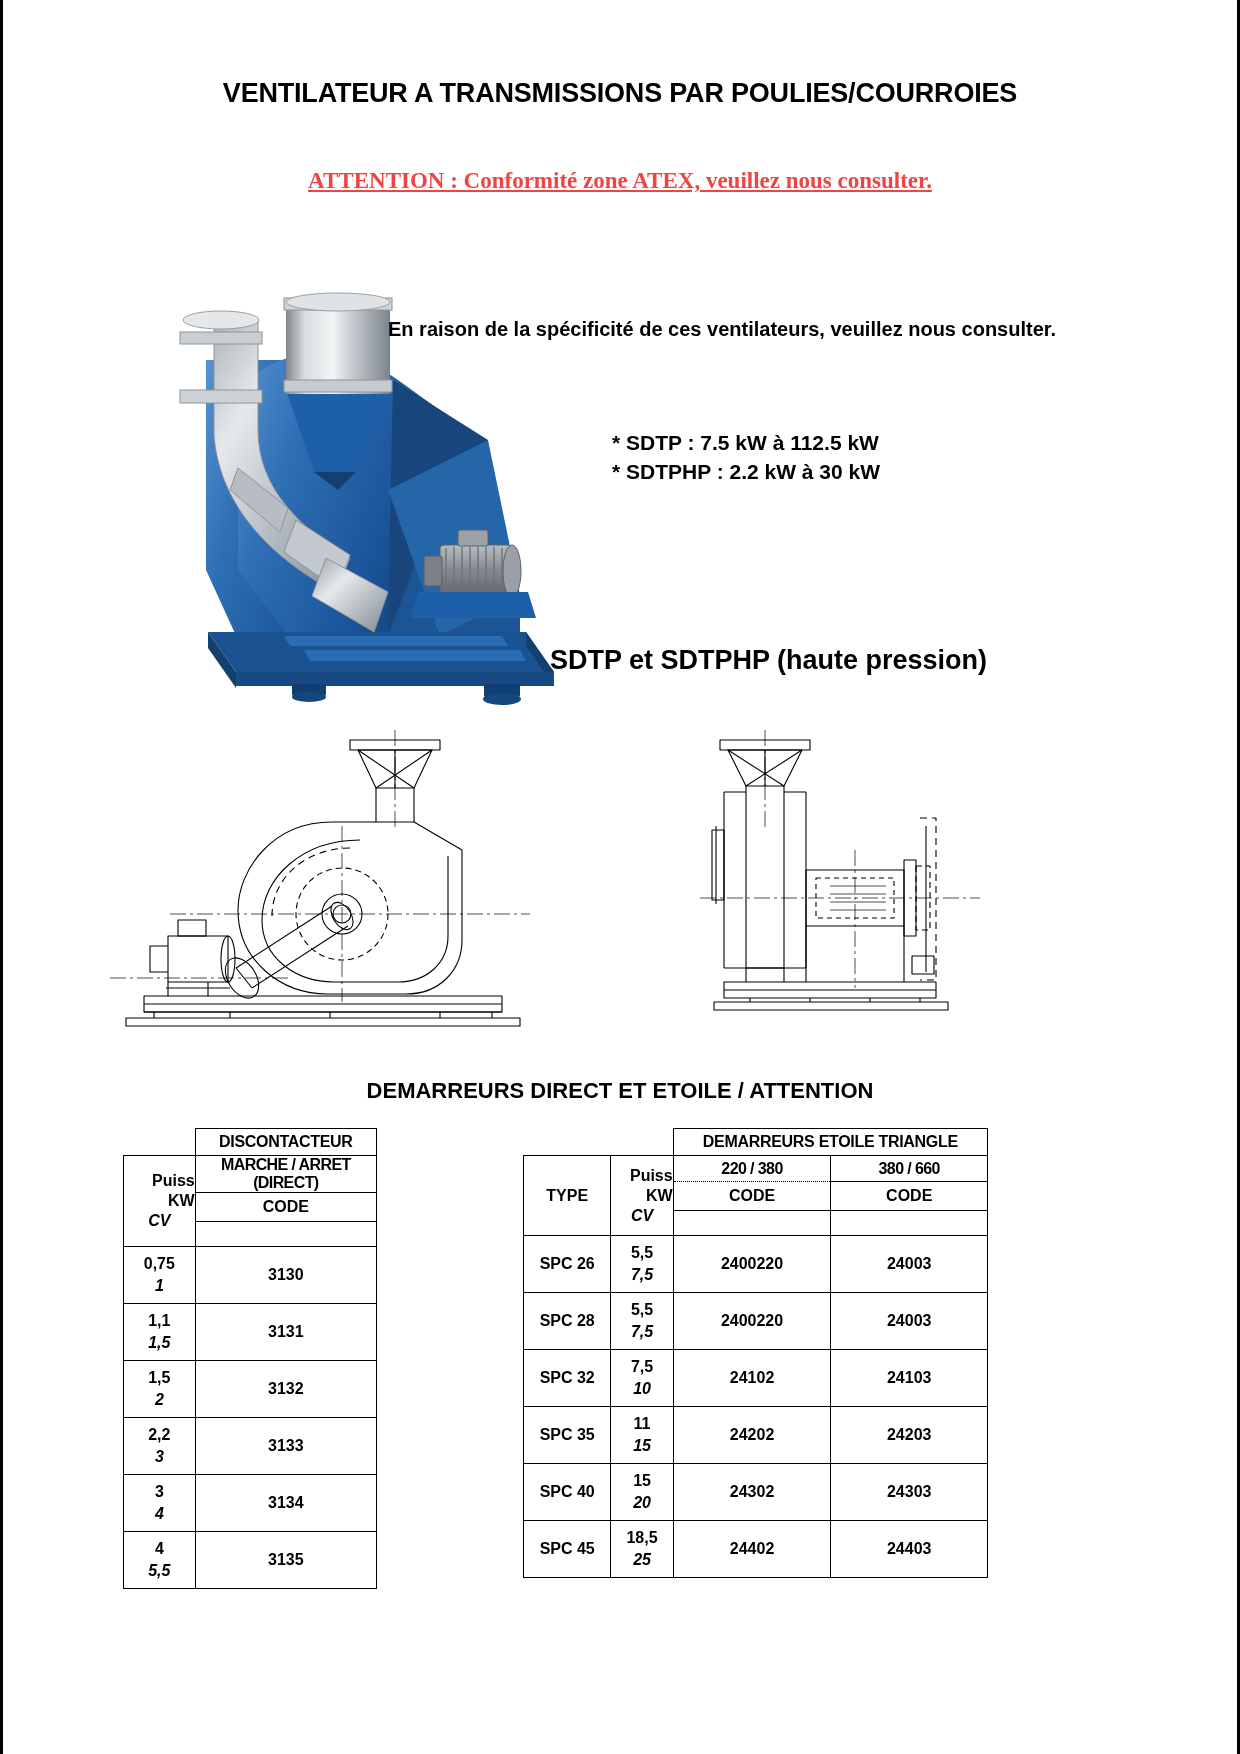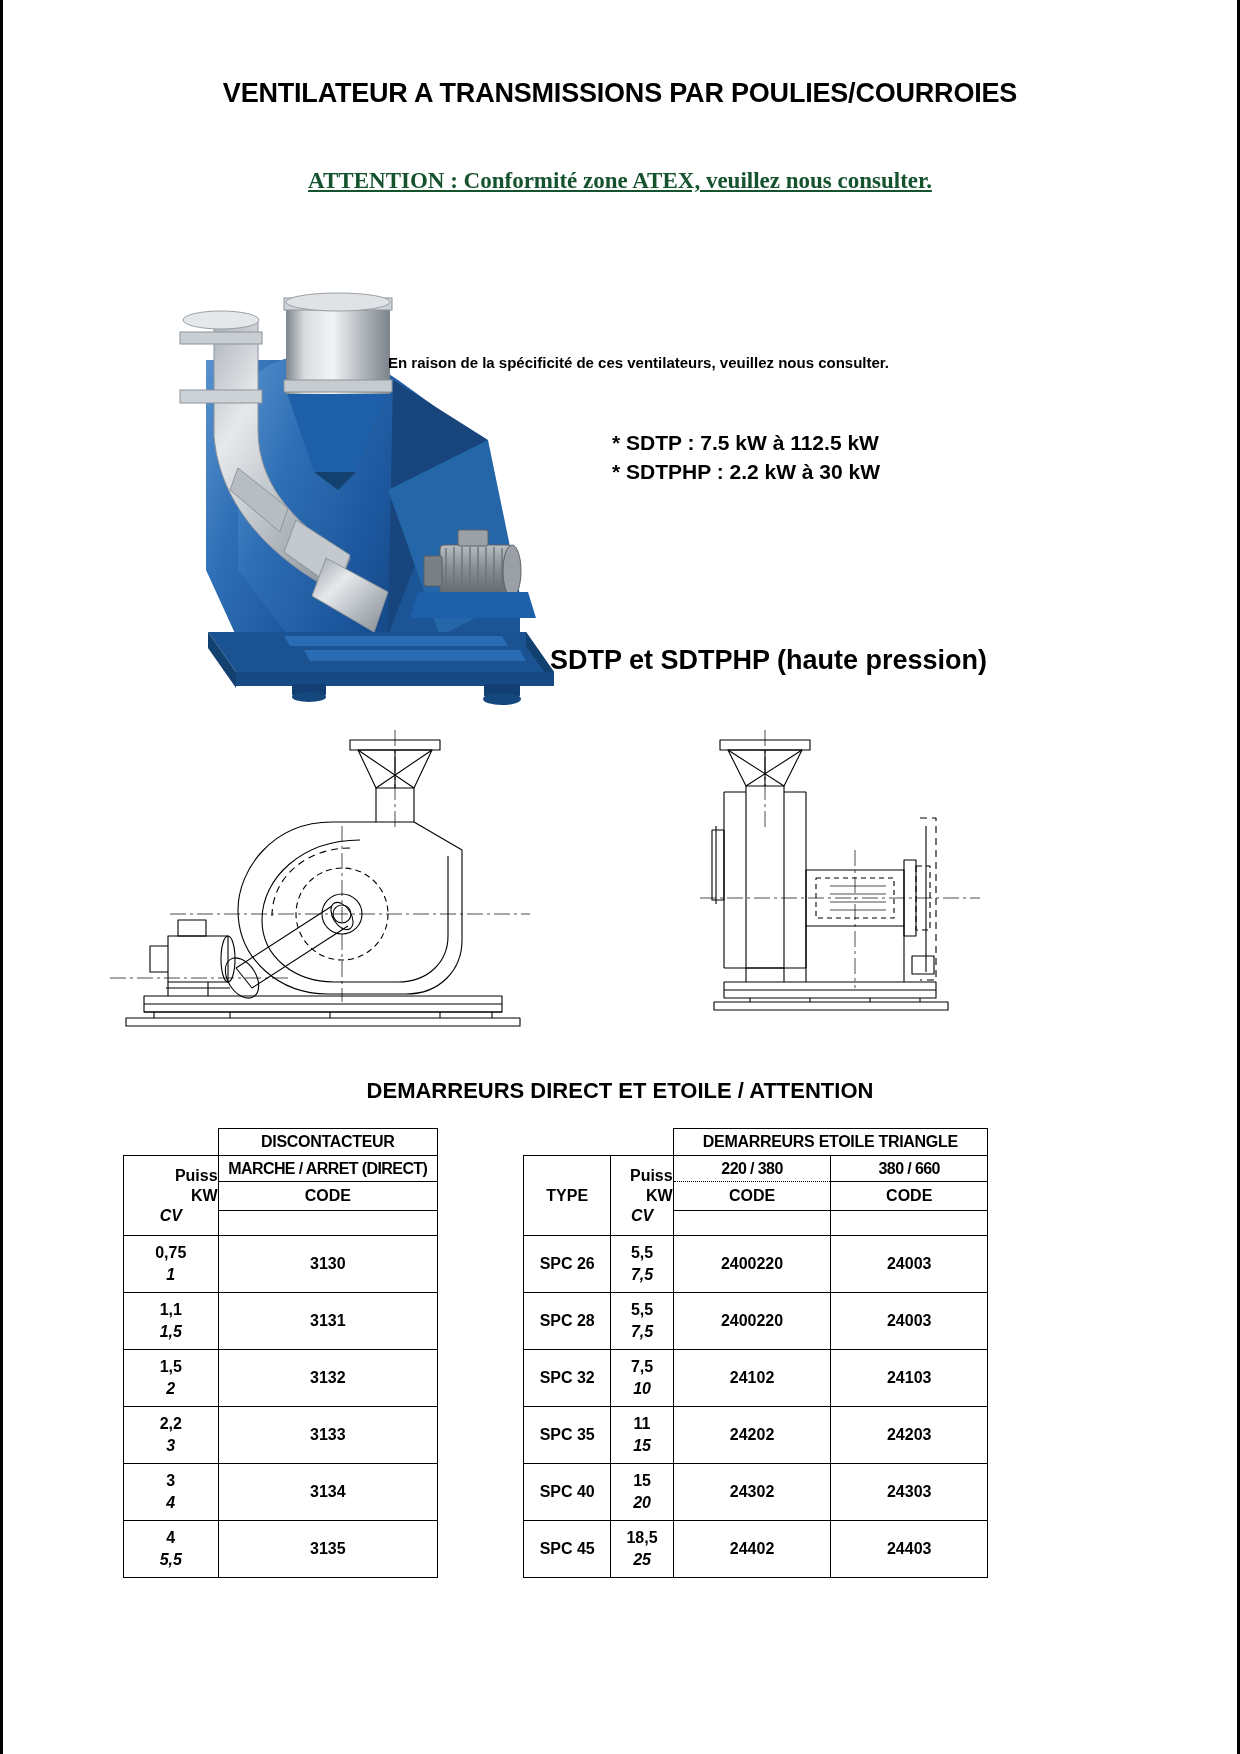--- a/index.html
+++ b/index.html
@@ -44,34 +44,33 @@
     font-size: 27px;
     font-weight: bold;
     letter-spacing: -0.2px;
     font-family: "Liberation Sans", sans-serif;
   }
   .attention {
     position: absolute;
     left: 0; right: 0;
     top: 168px;
     text-align: center;
-    color: #14532d;
+    color: #ef4444;
     font-family: "Liberation Serif", serif;
     font-size: 23px;
     font-weight: bold;
     text-decoration: underline;
   }
   .consult-note {
     position: absolute;
     left: 388px;
     top: 318px;
-    font-size: 15px;
+    font-size: 20px;
     font-weight: bold;
     white-space: nowrap;
-    margin-top: 36px;
   }
   .power-list {
     position: absolute;
     left: 612px;
     top: 428px;
     font-size: 21px;
     font-weight: bold;
     line-height: 29px;
     white-space: nowrap;
   }
@@ -128,21 +127,21 @@
     border: 1px solid #000;
     text-align: center;
     vertical-align: middle;
     font-weight: bold;
     padding: 0;
   }
   .tbl-left {
     position: absolute;
     left: 123px;
     top: 1128px;
-    width: 315px;
+    width: 254px;
   }
   .tbl-right {
     position: absolute;
     left: 523px;
     top: 1128px;
     width: 465px;
   }
 
   .tbl-left td, .tbl-right td { font-size: 16px; }
 

